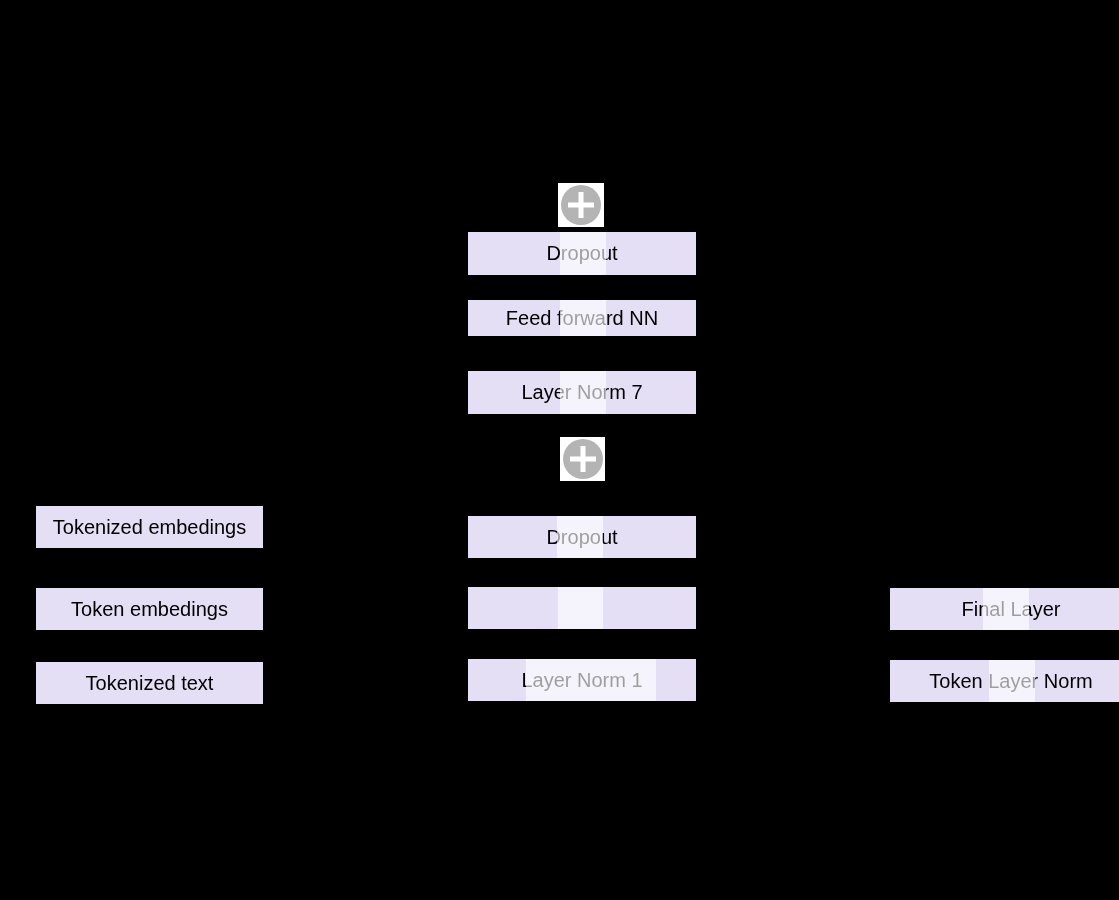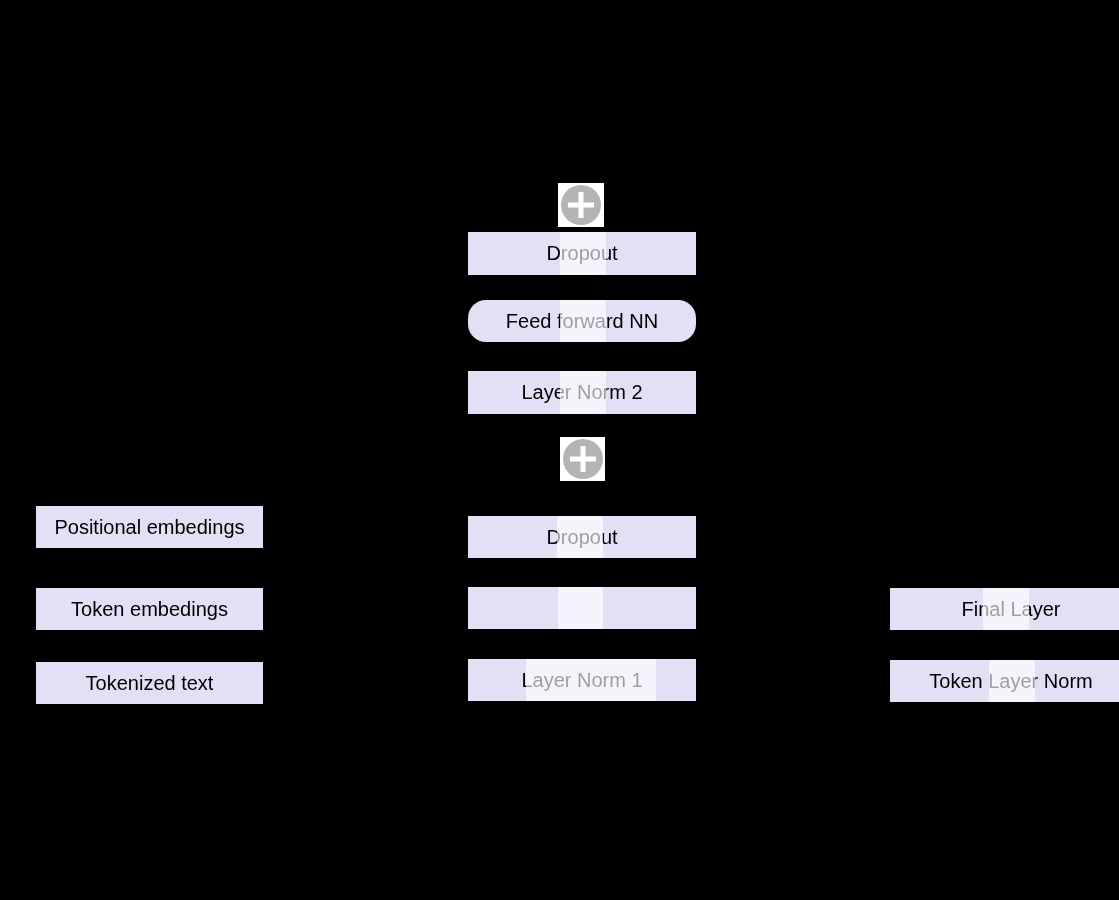--- a/index.html
+++ b/index.html
@@ -87,27 +87,27 @@
 
   <div class="plus-node" style="left:558px; top:183px; width:46px; height:44px;">
     <span class="plus-circle"></span>
   </div>
 
   <div class="box" style="left:468px; top:232px; width:228px; height:43px;">
     <span class="lbl">Dropout</span>
     <i class="stripe" style="left:92px; width:46px;"></i>
   </div>
 
-  <div class="box" style="left:468px; top:300px; width:228px; height:42px;border-radius:18px;">
+  <div class="box" style="left:468px; top:300px; width:228px; height:36px;">
     <span class="lbl">Feed forward NN</span>
     <i class="stripe" style="left:92px; width:46px;"></i>
   </div>
 
   <div class="box" style="left:468px; top:371px; width:228px; height:43px;">
-    <span class="lbl">Layer Norm 2</span>
+    <span class="lbl">Layer Norm 7</span>
     <i class="stripe" style="left:92px; width:46px;"></i>
   </div>
 
   <div class="plus-node" style="left:560px; top:437px; width:45px; height:44px;">
     <span class="plus-circle"></span>
   </div>
 
   <div class="box" style="left:468px; top:516px; width:228px; height:42px;">
     <span class="lbl">Dropout</span>
     <i class="stripe" style="left:89px; width:46px;"></i>
@@ -116,21 +116,21 @@
   <div class="box" style="left:468px; top:587px; width:228px; height:42px;">
     <i class="stripe" style="left:90px; width:45px;"></i>
   </div>
 
   <div class="box" style="left:468px; top:659px; width:228px; height:42px;">
     <span class="lbl">Layer Norm 1</span>
     <i class="stripe" style="left:58px; width:130px;"></i>
   </div>
 
   <div class="box" style="left:36px; top:506px; width:227px; height:42px;">
-    <span class="lbl">Positional embedings</span>
+    <span class="lbl">Tokenized embedings</span>
   </div>
 
   <div class="box" style="left:36px; top:588px; width:227px; height:42px;">
     <span class="lbl">Token embedings</span>
   </div>
 
   <div class="box" style="left:36px; top:662px; width:227px; height:42px;">
     <span class="lbl">Tokenized text</span>
   </div>
 

